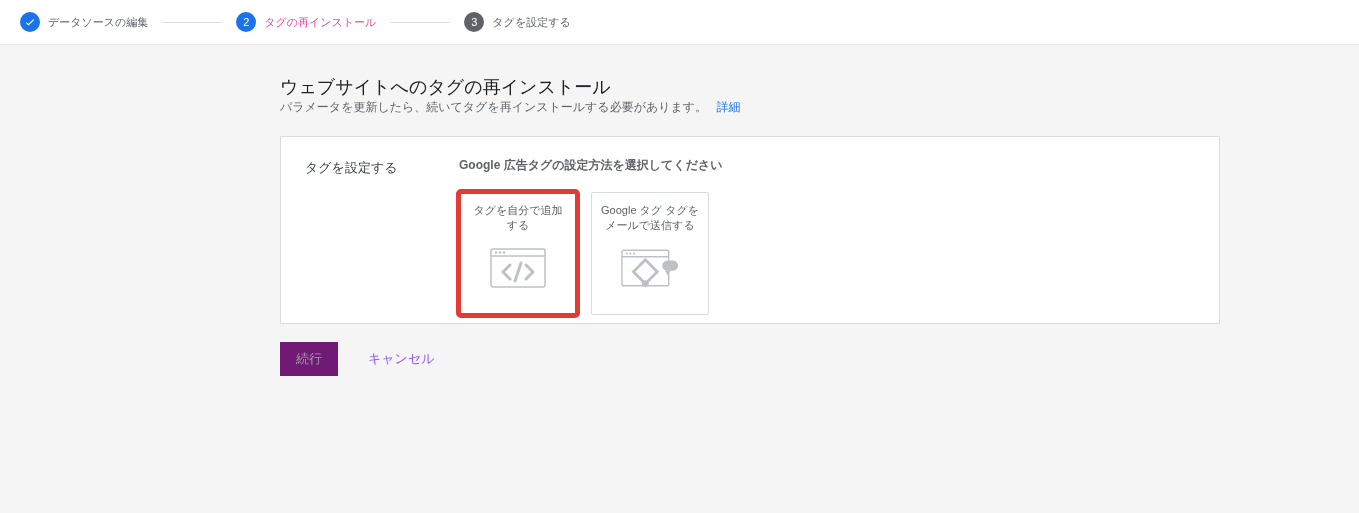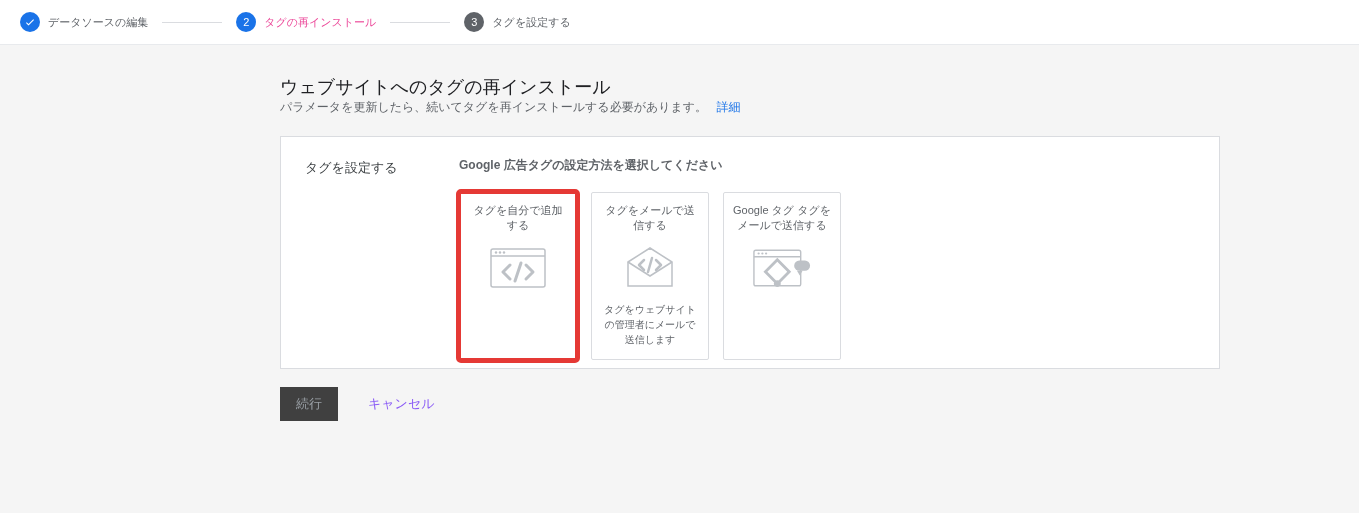--- a/index.html
+++ b/index.html
@@ -32,21 +32,21 @@
 .options { display: flex; gap: 14px; }
 .option { width: 118px; border: 1px solid #dadce0; border-radius: 2px; padding: 10px 8px 12px 8px; text-align: center; cursor: pointer; background: #fff; display:flex; flex-direction:column; align-items:center; }
 .option.highlighted { outline: 5px solid #e53935; outline-offset: -2px; }
 .opt-title { font-size: 11px; color: #5f6368; margin-bottom: 10px; line-height: 1.4; min-height: 28px; display:flex; align-items:center; justify-content:center; }
 .opt-icon { width: 58px; height: 40px; margin: 4px auto 14px auto; display:flex; align-items:center; justify-content:center; }
 .opt-desc { font-size: 10px; color: #5f6368; line-height: 1.5; }
 
 
 .actions { margin-top: 18px; display: flex; gap: 14px; align-items: center; }
 .btn { padding: 8px 16px; font-size: 13px; border: none; cursor: pointer; }
-.btn-primary { background: #404040; color: #9aa0a6; }
+.btn-primary { background: #701a75; color: #9aa0a6; }
 .btn-text { background: transparent; color: #8b5cf6; }
 </style>
 </head>
 <body>
 
 <div class="stepper">
   <div class="step">
     <div class="step-circle done">
       <svg width="12" height="12" viewBox="0 0 24 24">
           <path fill="#fff" d="M9 16.2l-3.5-3.5L4 14.2 9 19.2 20 8.2l-1.5-1.5z"></path>
@@ -89,33 +89,20 @@
                 <circle cx="6" cy="4.5" r="1.2" fill="#bdc1c6"></circle>
                   <circle cx="10" cy="4.5" r="1.2" fill="#bdc1c6"></circle>
                   <circle cx="14" cy="4.5" r="1.2" fill="#bdc1c6"></circle>
                 <path d="M20 17 L13 24 L20 31" fill="none" stroke="#bdc1c6" stroke-width="3" stroke-linecap="round" stroke-linejoin="round"></path>
                 <path d="M36 17 L43 24 L36 31" fill="none" stroke="#bdc1c6" stroke-width="3" stroke-linecap="round" stroke-linejoin="round"></path>
                 <line x1="31" y1="15" x2="25" y2="33" stroke="#bdc1c6" stroke-width="3" stroke-linecap="round"></line>
               </svg>
             </div>
           </div>
 
-          <div class="option">
-            <div class="opt-title">タグをメールで送信する</div>
-            <div class="opt-icon">
-              <svg width="56" height="44" viewBox="0 0 56 44">
-                <path d="M6 16 L28 2 L50 16 V40 H6 Z" fill="none" stroke="#bdc1c6" stroke-width="1.5"></path>
-                <path d="M6 16 L28 30 L50 16" fill="none" stroke="#bdc1c6" stroke-width="1.5"></path>
-                <path d="M22 14 L17 19 L22 24" fill="none" stroke="#bdc1c6" stroke-width="2.5" stroke-linecap="round" stroke-linejoin="round"></path>
-                <path d="M34 14 L39 19 L34 24" fill="none" stroke="#bdc1c6" stroke-width="2.5" stroke-linecap="round" stroke-linejoin="round"></path>
-                <line x1="30" y1="12" x2="26" y2="26" stroke="#bdc1c6" stroke-width="2.5" stroke-linecap="round"></line>
-              </svg>
-            </div>
-            <div class="opt-desc">タグをウェブサイトの管理者にメールで送信します</div>
-          </div>
 
           <div class="option">
             <div class="opt-title">Google タグ タグをメールで送信する</div>
             <div class="opt-icon">
               <svg width="62" height="40" viewBox="0 0 62 40">
                 <rect x="1" y="1" width="50" height="38" rx="2" fill="none" stroke="#bdc1c6" stroke-width="1.5"></rect>
                 <line x1="1" y1="8" x2="51" y2="8" stroke="#bdc1c6" stroke-width="1.5"></line>
                 <circle cx="6" cy="4.5" r="1.2" fill="#bdc1c6"></circle>
                   <circle cx="10" cy="4.5" r="1.2" fill="#bdc1c6"></circle>
                   <circle cx="14" cy="4.5" r="1.2" fill="#bdc1c6"></circle>

